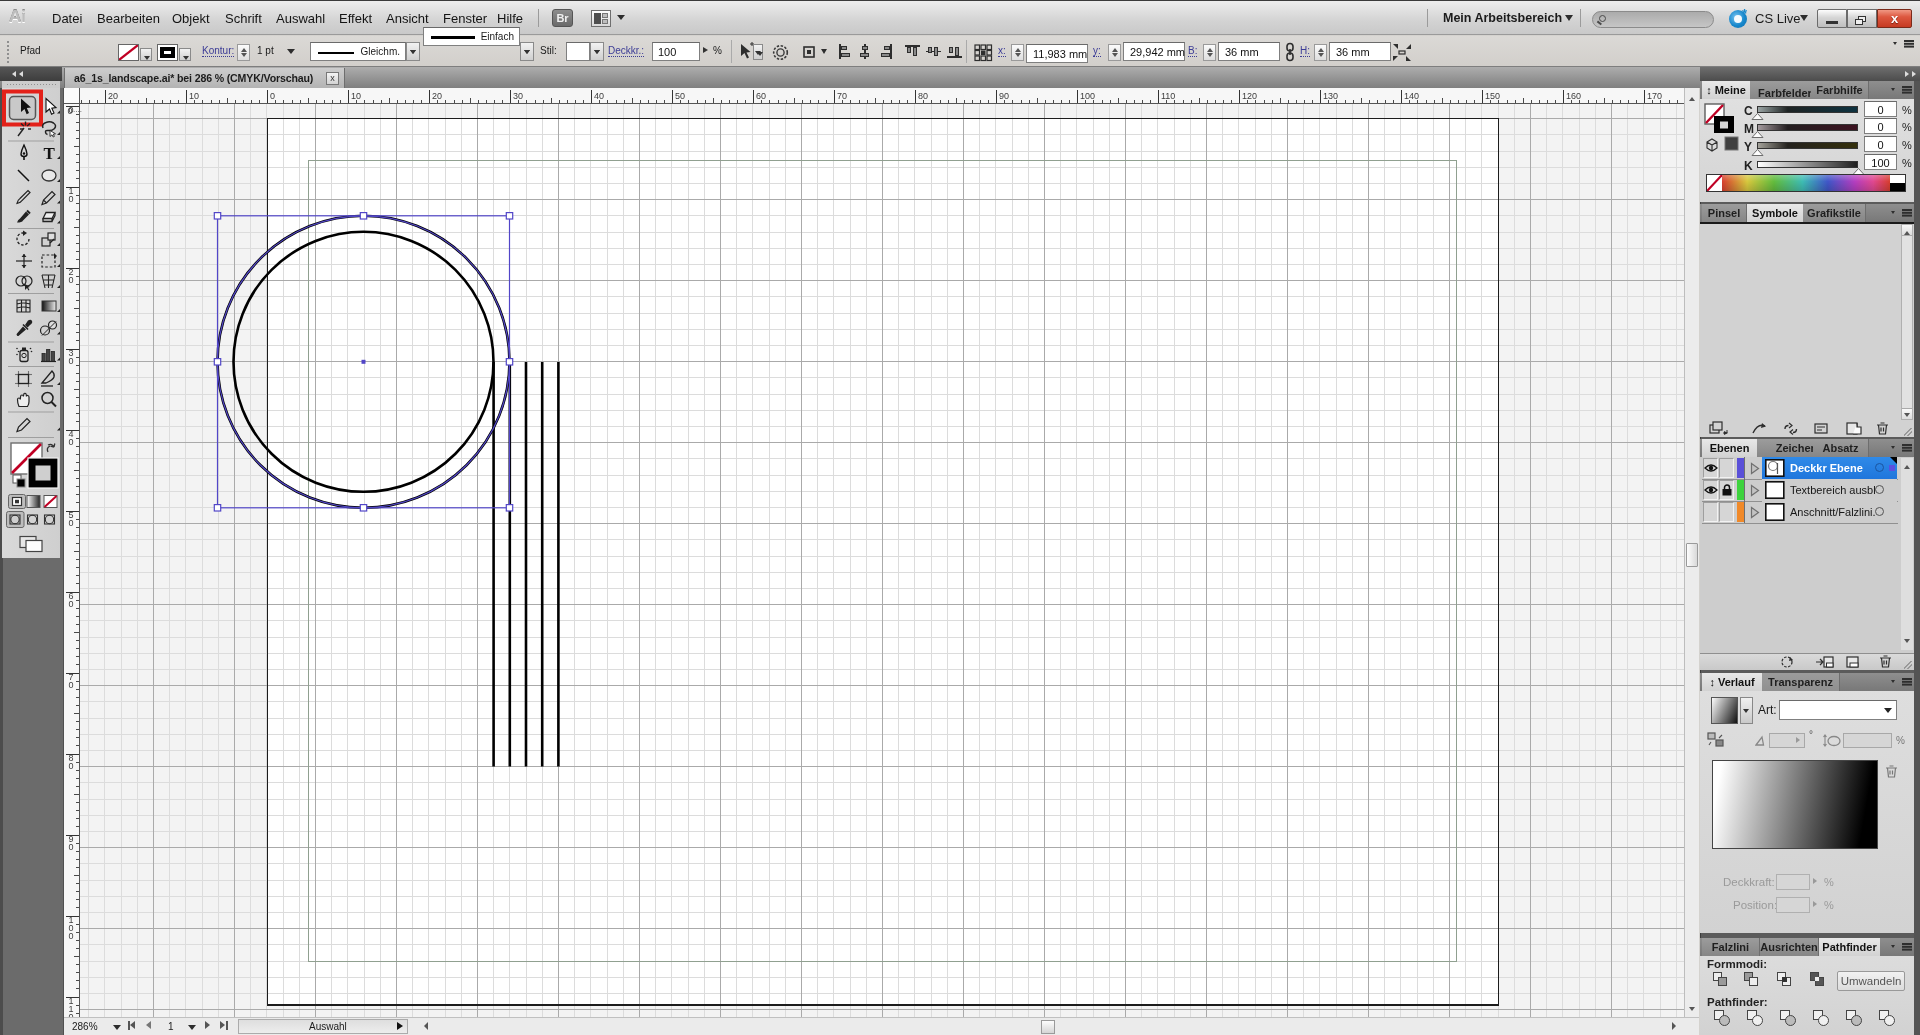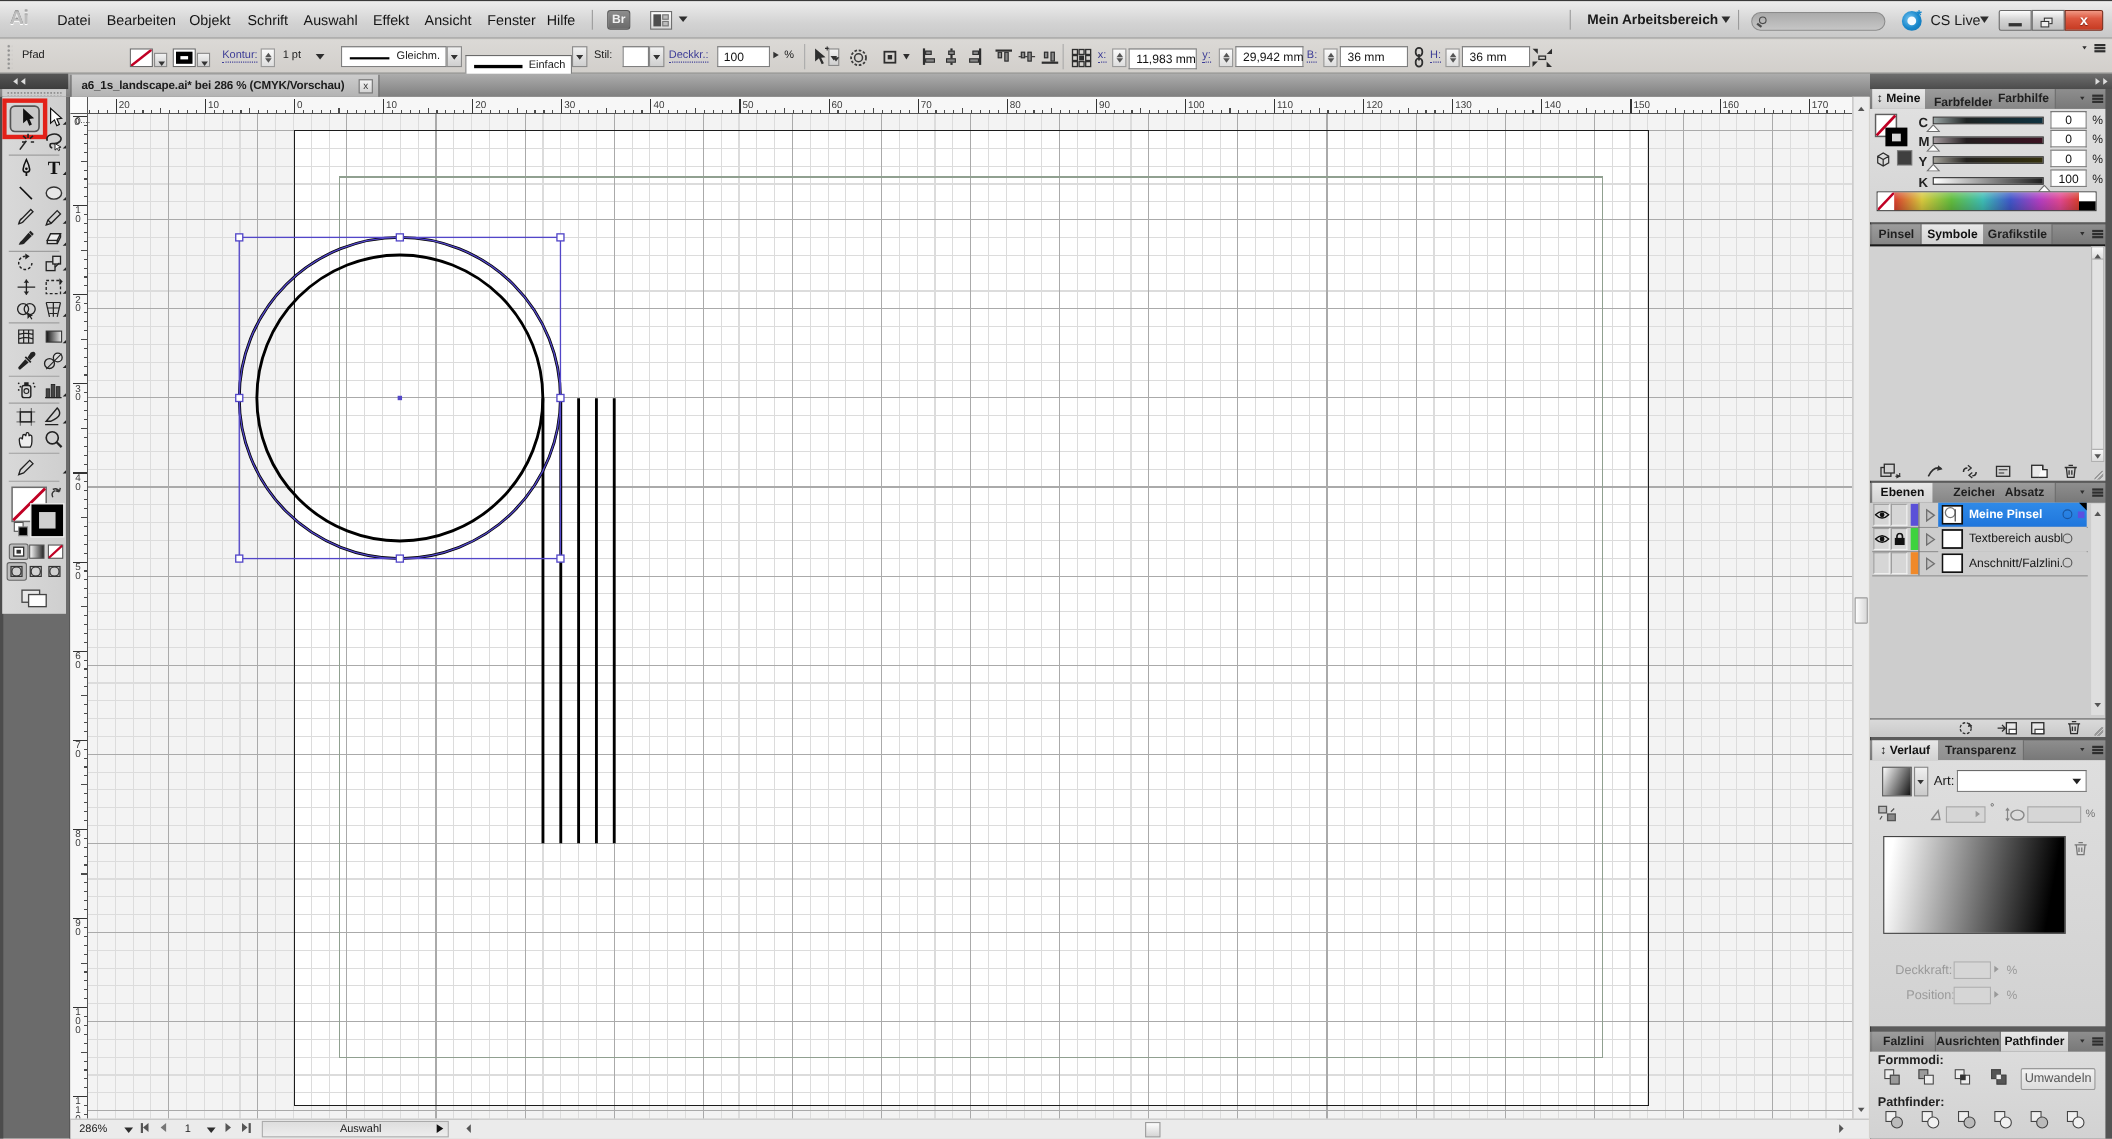--- a/index.html
+++ b/index.html
@@ -78,21 +78,21 @@
 <div class="abs spin" style="left:237px;top:44px"></div>
 <div class="abs t11" style="left:257px;top:45px">1 pt</div>
 <div class="abs" style="left:287px;top:49px;border:4px solid transparent;border-top:5px solid #2d2d2d"></div>
 <div class="abs ibox" style="left:310px;top:42px;width:96px;height:19px">
     <div class="abs" style="left:7px;top:9px;width:36px;height:1.5px;background:#000"></div>
     <div class="abs t11" style="right:5px;top:3px">Gleichm.</div>
   </div>
 <div class="abs dd" style="left:406px;top:42px;width:14px;height:19px;">
     <i class="abs" style="left:3px;top:7px;border:3.5px solid transparent;border-top:4.5px solid #333"></i>
   </div>
-<div class="abs ibox" style="left:423px;top:50px;width:97px;height:19px">
+<div class="abs ibox" style="left:423px;top:27px;width:97px;height:19px">
     <div class="abs" style="left:7px;top:8px;width:44px;height:3px;background:#000"></div>
     <div class="abs t11" style="right:5px;top:3px">Einfach</div>
   </div>
 <div class="abs dd" style="left:520px;top:42px;width:14px;height:19px">
     <i class="abs" style="left:3px;top:7px;border:3.5px solid transparent;border-top:4.5px solid #333"></i>
   </div>
 <div class="abs t11" style="left:540px;top:45px">Stil:</div>
 <div class="abs ibox" style="left:566px;top:42px;width:24px;height:19px"></div>
 <div class="abs dd" style="left:590px;top:42px;width:14px;height:19px">
     <i class="abs" style="left:3px;top:7px;border:3.5px solid transparent;border-top:4.5px solid #333"></i>
@@ -639,21 +639,21 @@
 <div class="abs" style="left:1737px;top:458px;width:7px;height:20px;background:#5a50d8"></div>
 <div class="abs" style="left:1762px;top:457px;width:135px;height:22px;background:linear-gradient(#2f8ae8,#1f76dc)"></div>
 <svg class="abs" style="left:1750px;top:462px" width="10" height="13">
     <path d="M1.5 1.5 L8.5 6.5 L1.5 11.5 Z" fill="#c2c2c2" stroke="#707070" stroke-width="1.2"></path>
   </svg>
 <svg class="abs" style="left:1765px;top:459px" width="20" height="18">
     <rect x="0.8" y="0.8" width="18" height="16.4" fill="#fff" stroke="#111" stroke-width="1.6"></rect>
     <circle cx="8" cy="7" r="4.5" fill="none" stroke="#777" stroke-width="1.2"></circle>
     <line x1="12.5" y1="4" x2="12.5" y2="15" stroke="#555" stroke-width="1.2"></line>
   </svg>
-<div class="abs" style="left:1790px;top:462px;width:85px;overflow:hidden;font-size:11px;color:#fff;font-weight:bold;white-space:nowrap">Meine Pinsel</div>
+<div class="abs" style="left:1790px;top:462px;width:85px;overflow:hidden;font-size:11px;color:#fff;font-weight:bold;white-space:nowrap">Deckkr Ebene</div>
 <div class="abs" style="left:1875px;top:463px;width:9px;height:9px;border:1.6px solid #1a55a0;border-radius:50%"></div>
 <div class="abs" style="left:1889px;top:465px;width:6px;height:6px;background:#5a50e0"></div>
 <div class="abs" style="left:1890px;top:457px;width:0;height:0;border-top:7px solid #000;border-left:7px solid transparent"></div>
 <div class="abs" style="left:1702px;top:479px;width:196px;height:1px;background:#909090"></div>
 <div class="abs sunk" style="left:1703px;top:480px;width:15px;height:20px"></div>
 <div class="abs sunk" style="left:1719px;top:480px;width:15px;height:20px"></div>
 <svg class="abs" style="left:1704px;top:485px" width="14" height="10">
     <path d="M1 5 Q7 -1 13 5 Q7 11 1 5 Z" fill="none" stroke="#111" stroke-width="1.3"></path>
     <circle cx="7" cy="5" r="2.2" fill="#111"></circle>
   </svg>

